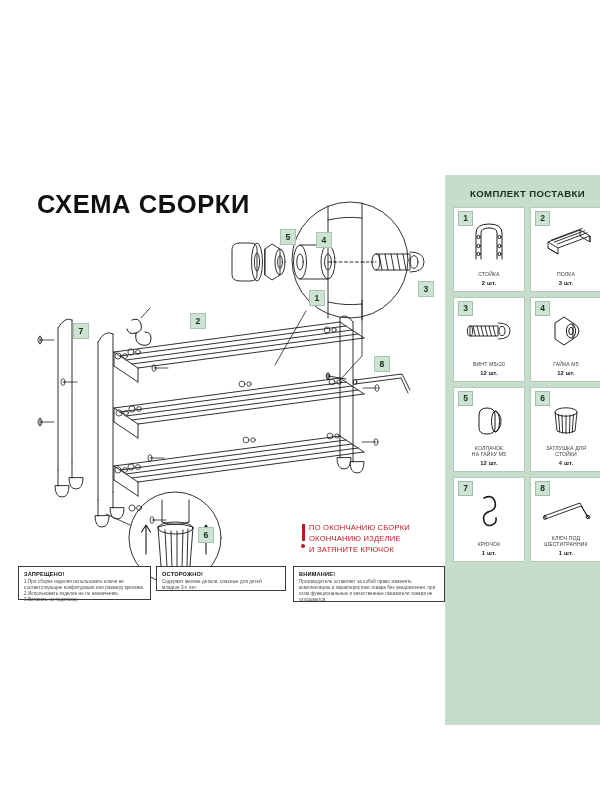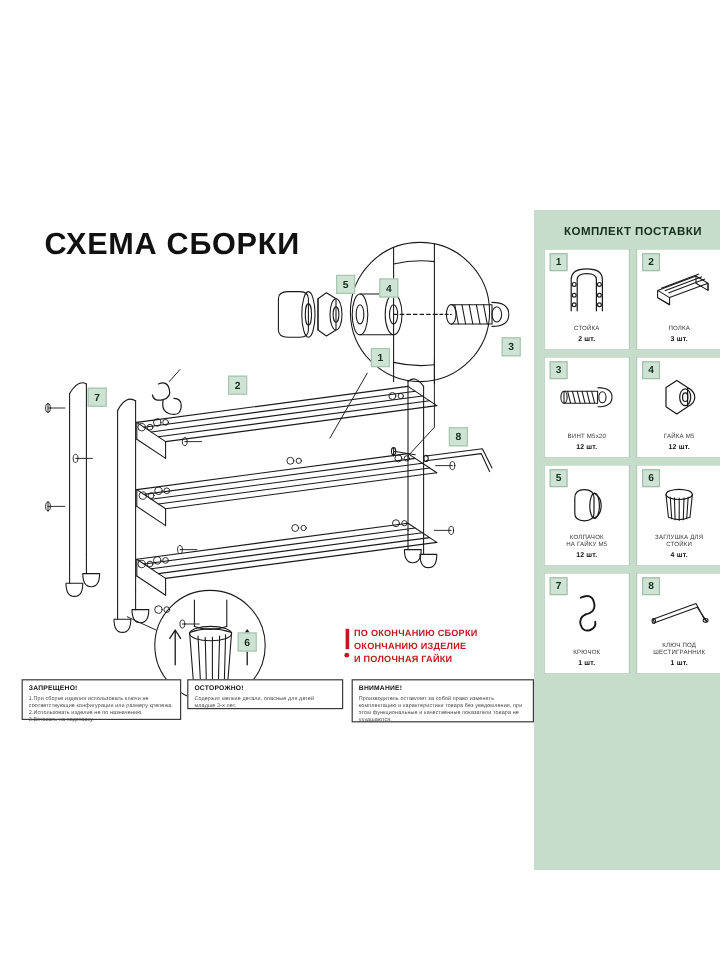--- a/index.html
+++ b/index.html
@@ -64,22 +64,22 @@
   
   .chip{
     position:absolute;width:14px;height:14px;background:#cfe3d4;
     border:1px solid #a7c5af;color:#11301c;
     font-size:8.6px;font-weight:bold;line-height:1;
     display:flex;align-items:center;justify-content:center;
   }
 
   
   .red-note{
-    position:absolute;left:285px;top:523px;width:152px;
-    font-size:7.6px;font-weight:bold;line-height:1.44;
+    position:absolute;left:299px;top:523px;width:152px;
+    font-size:7.6px;font-weight:normal;line-height:1.44;
     color:#c2191e;letter-spacing:.2px;
   }
   .red-note .bar{
     position:absolute;left:-7px;top:1px;width:2.6px;height:17px;background:#c2191e;
   }
   .red-note .dot{
     position:absolute;left:-8px;top:21px;width:4.4px;height:4.4px;
     border-radius:50%;background:#c2191e;
   }
 
@@ -291,21 +291,21 @@
     <div class="chip" style="left:188px;top:357px;">6</div>
     <div class="chip" style="left:63px;top:153px;">7</div>
     <div class="chip" style="left:364px;top:186px;">8</div>
   </div>
 
   <div class="red-note">
     <span class="bar"></span>
     <span class="dot"></span>
     <div>ПО ОКОНЧАНИЮ СБОРКИ</div>
     <div>ОКОНЧАНИЮ ИЗДЕЛИЕ</div>
-    <div>И ПОЛОЧНАЯ ГАЙКИ</div>
+    <div>И ЗАТЯНИТЕ КРЮЧОК</div>
   </div>
 
   <div class="warn warn-forbid">
     <h4>ЗАПРЕЩЕНО!</h4>
     <ol>
       <li>1.При сборке изделия использовать ключи не соответствующие конфигурации или размеру крепежа.</li>
       <li>2.Использовать изделие не по назначению.</li>
       <li>3.Вставать на подставку.</li>
     </ol>
   </div>

